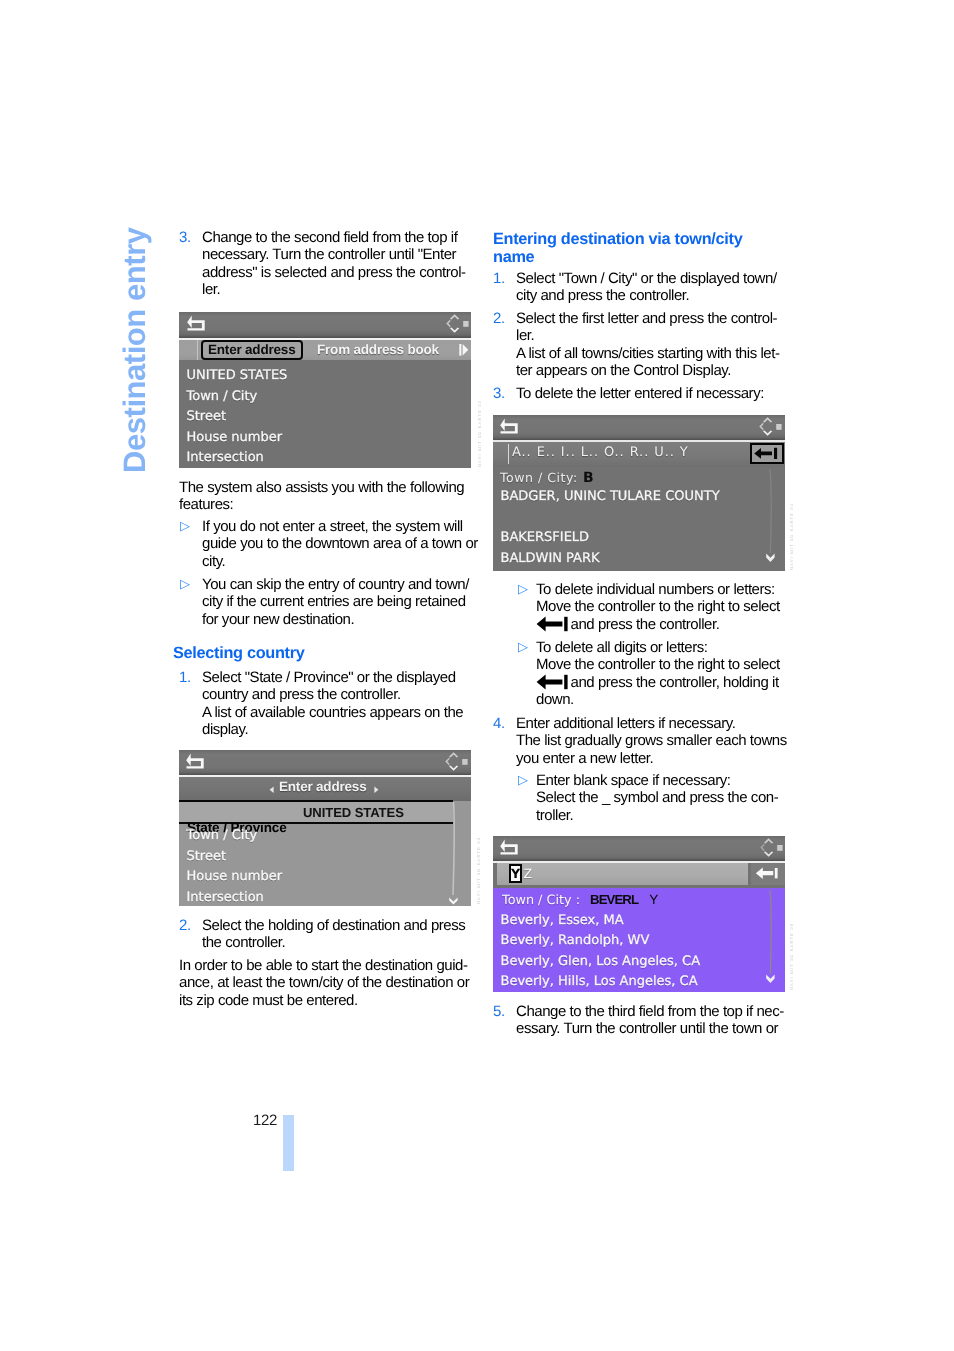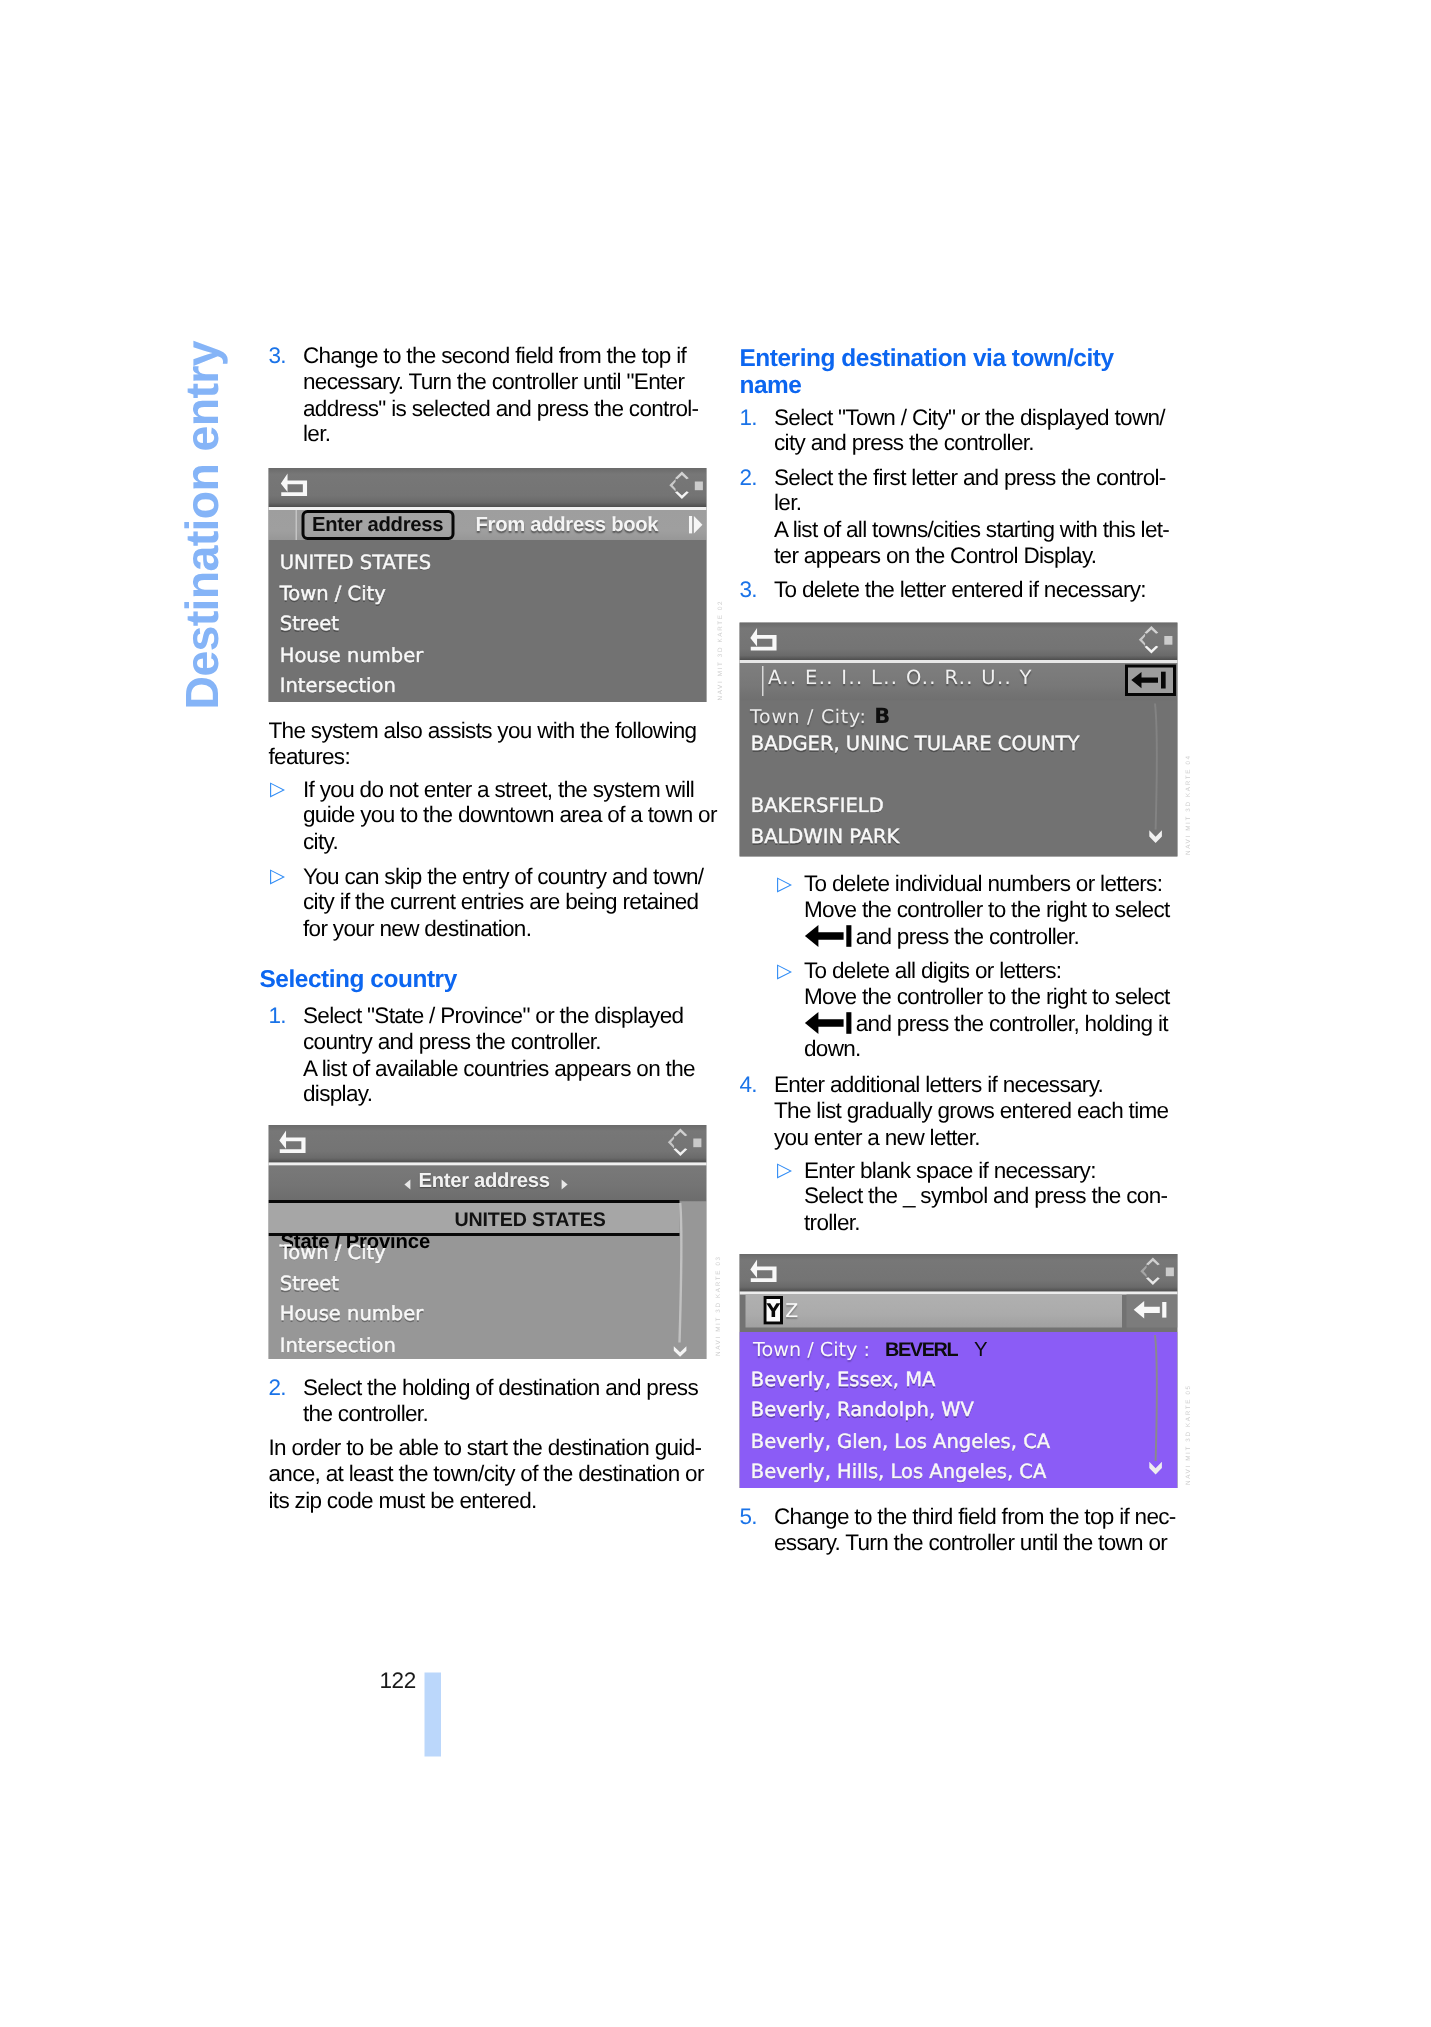--- a/index.html
+++ b/index.html
@@ -172,21 +172,21 @@
             <rect x="28.2" y="0.8" width="3.4" height="14.4" fill="#000"></rect>
           </svg><span>and press the controller, holding it</span></div>
       <div>down.</div>
     </div>
   </div>
 
   <div class="blk" style="left:493px;top:715px;width:292px">
     <span class="num">4.</span>
     <div class="t ind">
       <div>Enter additional letters if necessary.</div>
-      <div>The list gradually grows entered each time</div>
+      <div>The list gradually grows smaller each towns</div>
       <div>you enter a new letter.</div>
     </div>
   </div>
 
   <div class="blk rbul" style="left:517px;top:772px;width:268px">
     <span class="bullet">▷</span>
     <div class="t ind">
       <div>Enter blank space if necessary:</div>
       <div>Select the _ symbol and press the con-</div>
       <div>troller.</div>

